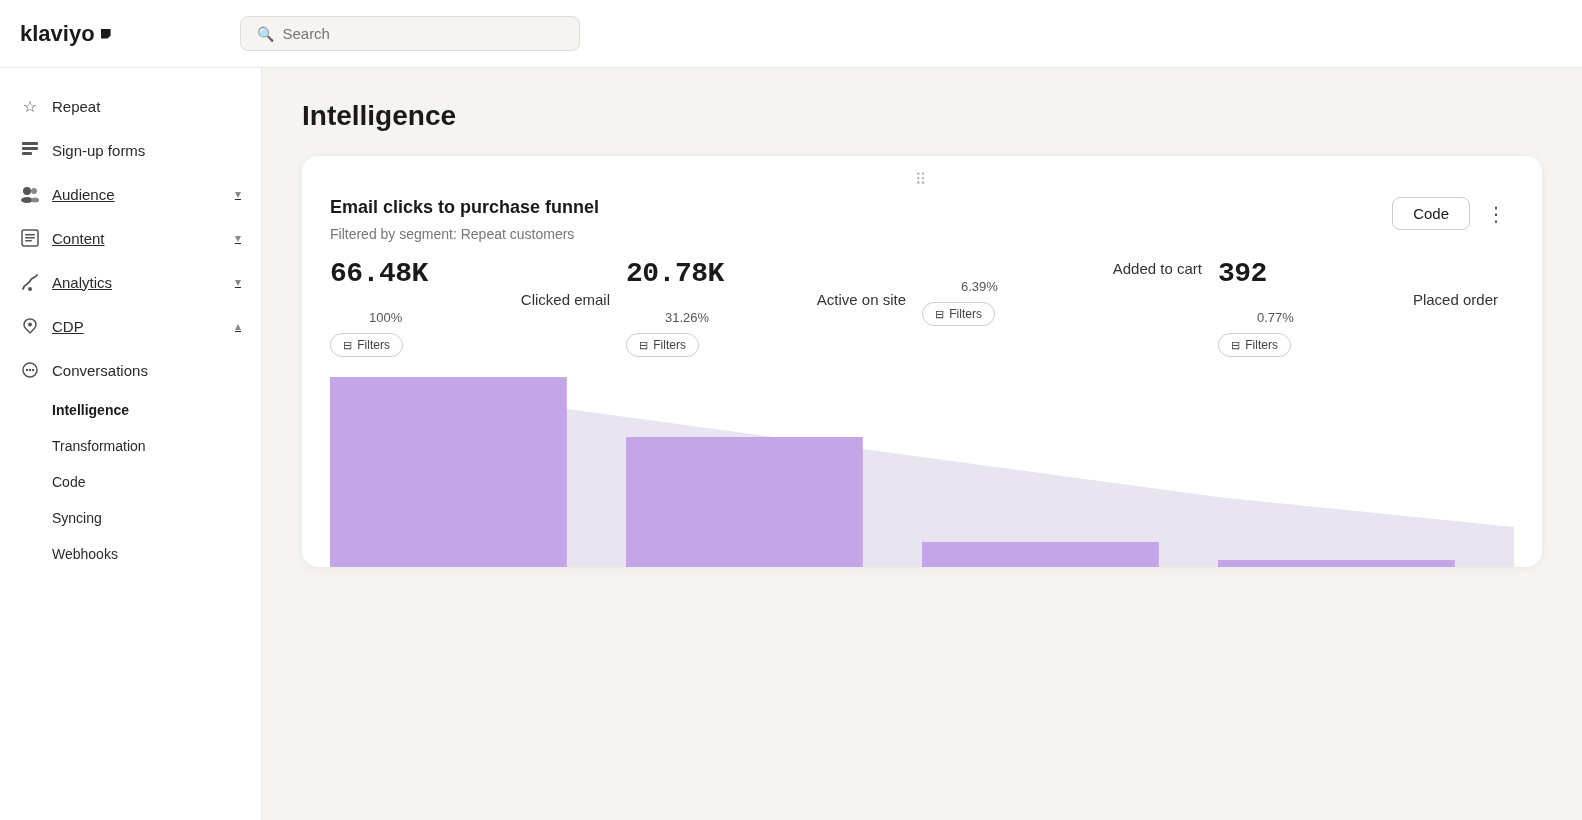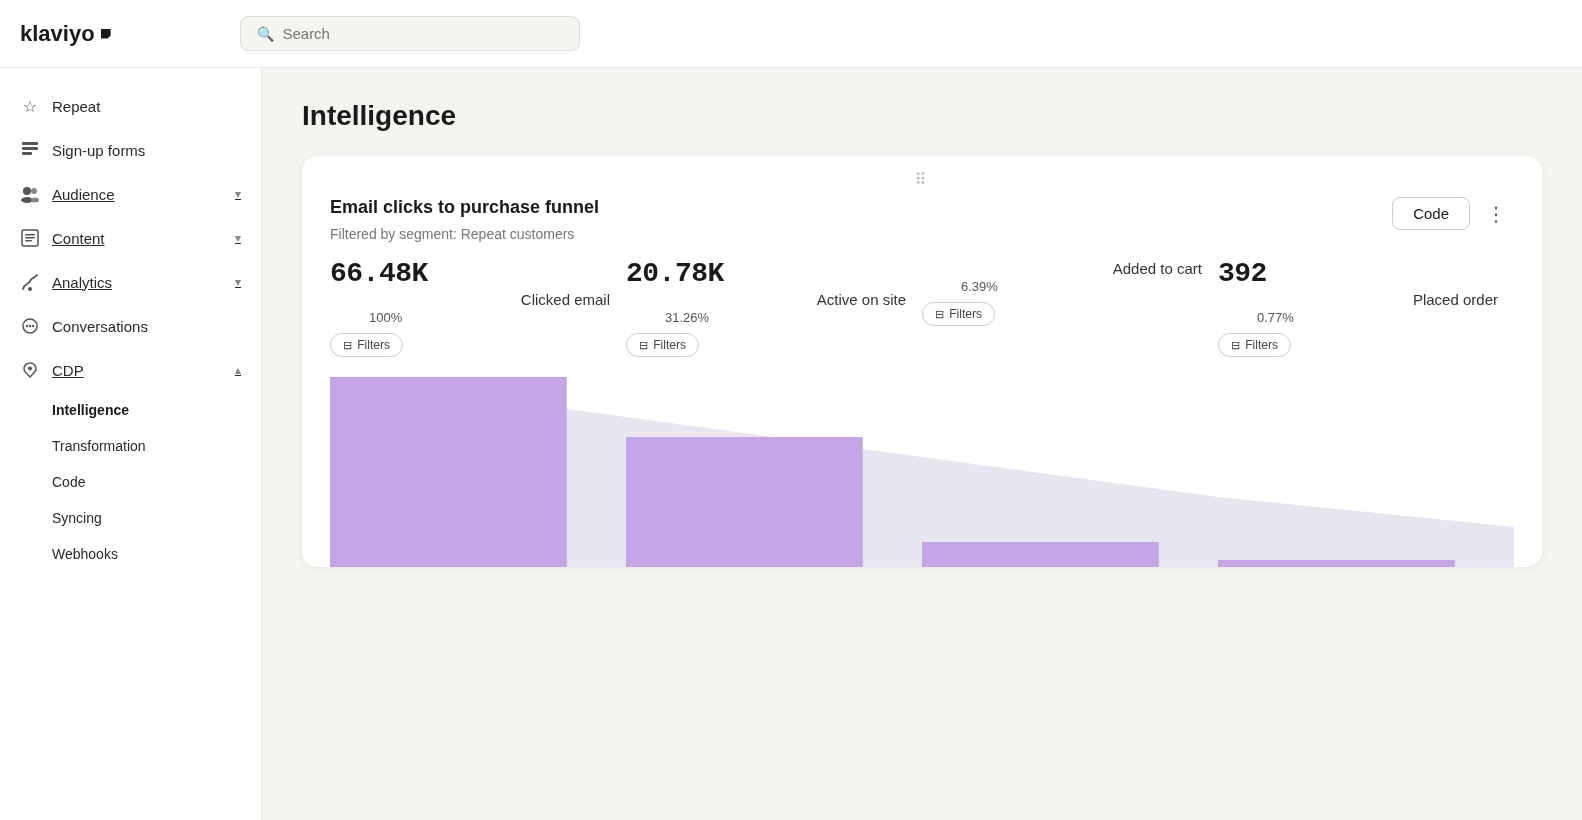--- a/index.html
+++ b/index.html
@@ -339,45 +339,45 @@
           <svg width="18" height="18" viewBox="0 0 18 18" fill="none">
               <path d="M2 16 C4 10, 7 12, 9 8 C11 4, 13 6, 16 2" stroke="#555" stroke-width="1.8" fill="none" stroke-linecap="round"></path>
               <circle cx="9" cy="16" r="2" fill="#555"></circle>
             </svg>
         </span>
         <span>Analytics</span>
       </div>
       <span class="chevron">▾</span>
     </div>
 
+    <div class="sidebar-item has-chevron">
+      <div class="sidebar-item-left">
+        <span class="sidebar-icon">
+          <svg width="18" height="18" viewBox="0 0 18 18" fill="none">
+              <path d="M9 2C5.5 2 3 4.5 3 7.5c0 1.5 0.6 2.8 1.5 3.8L9 16l4.5-4.7C14.4 10.3 15 9 15 7.5 15 4.5 12.5 2 9 2z" stroke="#555" stroke-width="1.5" fill="none"></path>
+              <circle cx="9" cy="7.5" r="2" fill="#555"></circle>
+            </svg>
+        </span>
+        <span>CDP</span>
+      </div>
+      <span class="chevron">▴</span>
+    </div>
+
     <div class="sidebar-item">
       <div class="sidebar-item-left">
         <span class="sidebar-icon">
           <svg width="18" height="18" viewBox="0 0 18 18" fill="none">
               <circle cx="9" cy="9" r="7" stroke="#555" stroke-width="1.5" fill="none"></circle>
               <circle cx="6" cy="9" r="1.2" fill="#555"></circle>
               <circle cx="9" cy="9" r="1.2" fill="#555"></circle>
               <circle cx="12" cy="9" r="1.2" fill="#555"></circle>
             </svg>
         </span>
         <span>Conversations</span>
       </div>
-    </div>
-
-    <div class="sidebar-item has-chevron">
-      <div class="sidebar-item-left">
-        <span class="sidebar-icon">
-          <svg width="18" height="18" viewBox="0 0 18 18" fill="none">
-              <path d="M9 2C5.5 2 3 4.5 3 7.5c0 1.5 0.6 2.8 1.5 3.8L9 16l4.5-4.7C14.4 10.3 15 9 15 7.5 15 4.5 12.5 2 9 2z" stroke="#555" stroke-width="1.5" fill="none"></path>
-              <circle cx="9" cy="7.5" r="2" fill="#555"></circle>
-            </svg>
-        </span>
-        <span>CDP</span>
-      </div>
-      <span class="chevron">▴</span>
     </div>
 
     <div class="sidebar-sub">
       <div class="sidebar-sub-item active">Intelligence</div>
       <div class="sidebar-sub-item">Transformation</div>
       <div class="sidebar-sub-item">Code</div>
       <div class="sidebar-sub-item">Syncing</div>
       <div class="sidebar-sub-item">Webhooks</div>
     </div>
 

